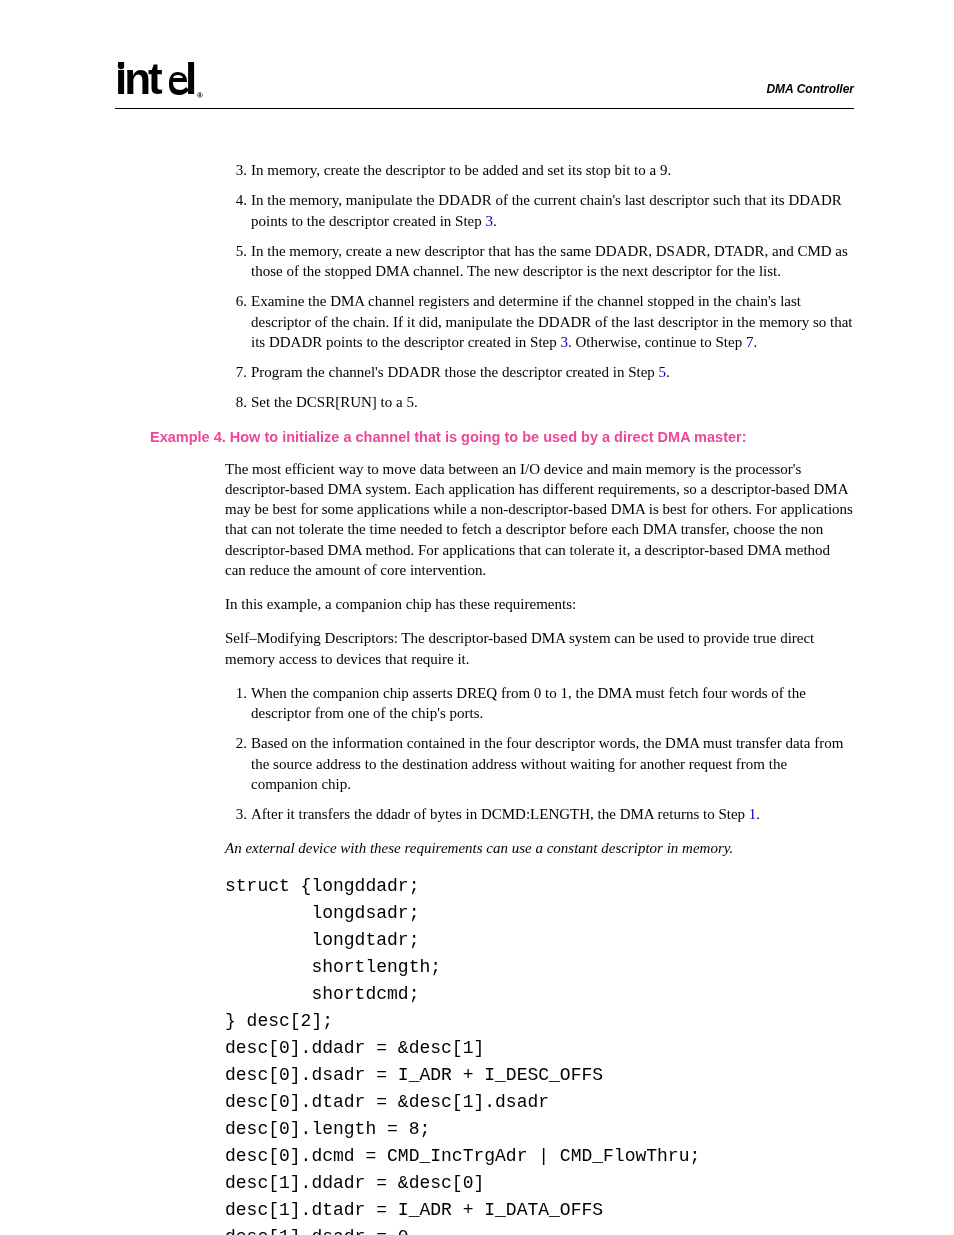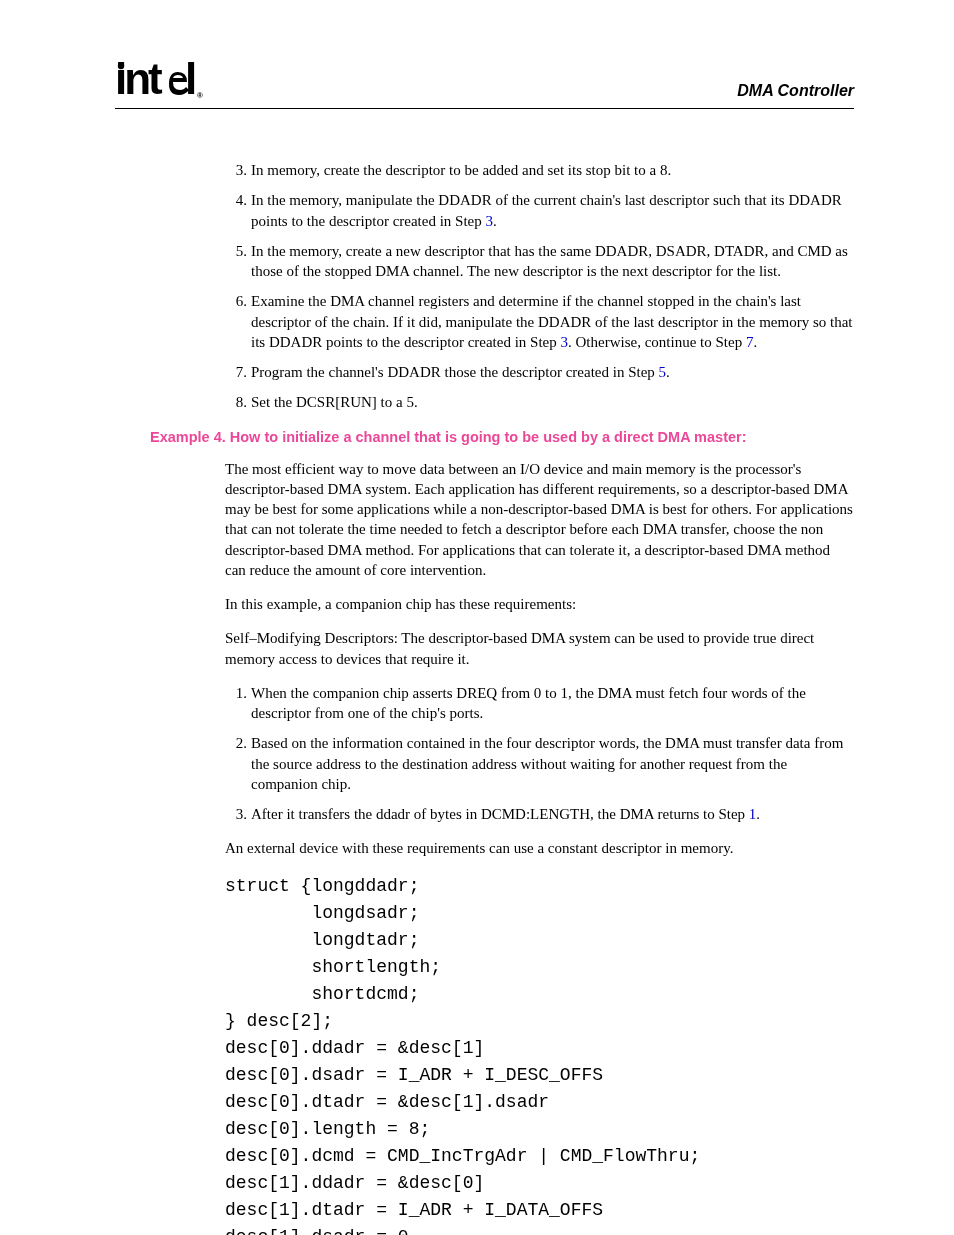--- a/index.html
+++ b/index.html
@@ -29,21 +29,21 @@
     font-size: 42px;
     letter-spacing: -2px;
   }
   .header-title {
     position: absolute;
     top: 82px;
     right: 100px;
     font-family: Arial, Helvetica, sans-serif;
     font-weight: bold;
     font-style: italic;
-    font-size: 16px;
+    font-size: 12px;
   }
   .header-rule {
     position: absolute;
     top: 108px;
     left: 115px;
     right: 100px;
     border-top: 1px solid #000;
   }
   .content {
     margin-top: 100px;
@@ -120,21 +120,21 @@
   </div>
 
   <div class="header-title">DMA Controller</div>
   <div class="header-rule"></div>
 
   <div class="content">
 
     <ol class="main-list">
       <li>
         <span class="num">3.</span>
-        <span class="txt">In memory, create the descriptor to be added and set its stop bit to a 8.</span>
+        <span class="txt">In memory, create the descriptor to be added and set its stop bit to a 9.</span>
       </li>
       <li>
         <span class="num">4.</span>
         <span class="txt"><span>In the memory, manipulate the DDADR of the current chain's last descriptor such that its DDADR points to the descriptor created in Step </span><span class="link">3</span><span>.</span></span>
       </li>
       <li>
         <span class="num">5.</span>
         <span class="txt">In the memory, create a new descriptor that has the same DDADR, DSADR, DTADR, and CMD as those of the stopped DMA channel. The new descriptor is the next descriptor for the list.</span>
       </li>
       <li>
@@ -165,21 +165,21 @@
       <li>
         <span class="num">2.</span>
         <span class="txt">Based on the information contained in the four descriptor words, the DMA must transfer data from the source address to the destination address without waiting for another request from the companion chip.</span>
       </li>
       <li>
         <span class="num">3.</span>
         <span class="txt"><span>After it transfers the ddadr of bytes in DCMD:LENGTH, the DMA returns to Step </span><span class="link">1</span><span>.</span></span>
       </li>
     </ol>
 
-    <p class="para" style="margin-top:14px;">An external device with these requirements can use a constant descriptor in memory.</p>
+    <p class="para" style="margin-top:14px;font-style:italic;">An external device with these requirements can use a constant descriptor in memory.</p>
 
     <div class="code">struct {longddadr;
         longdsadr;
         longdtadr;
         shortlength;
         shortdcmd;
 } desc[2];
 desc[0].ddadr = &amp;desc[1]
 desc[0].dsadr = I_ADR + I_DESC_OFFS
 desc[0].dtadr = &amp;desc[1].dsadr

